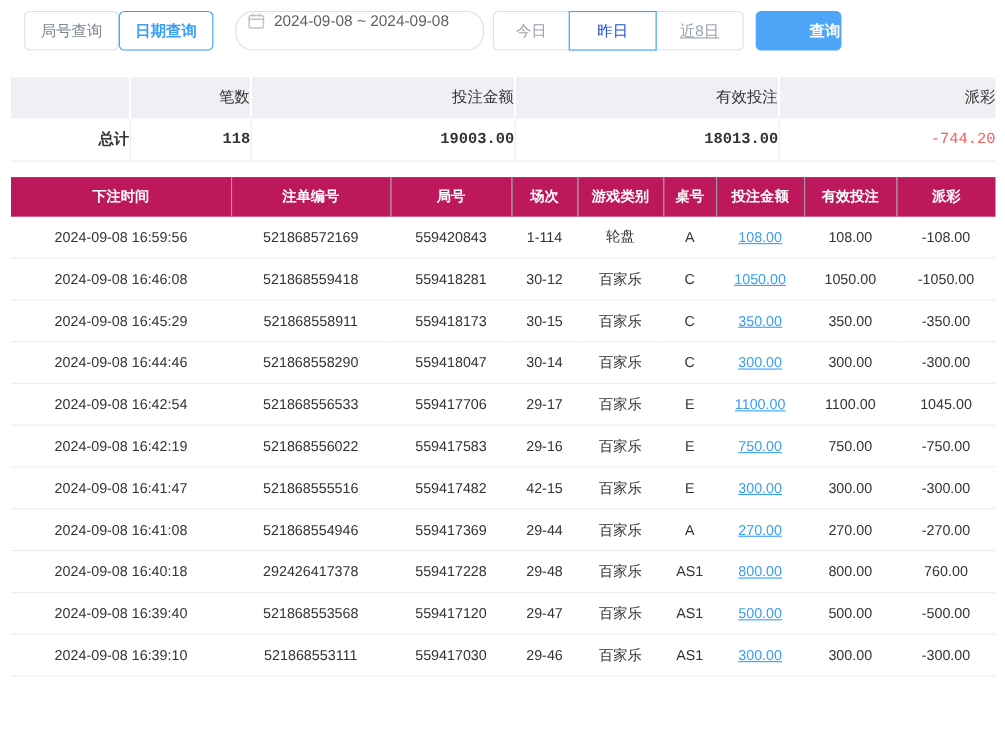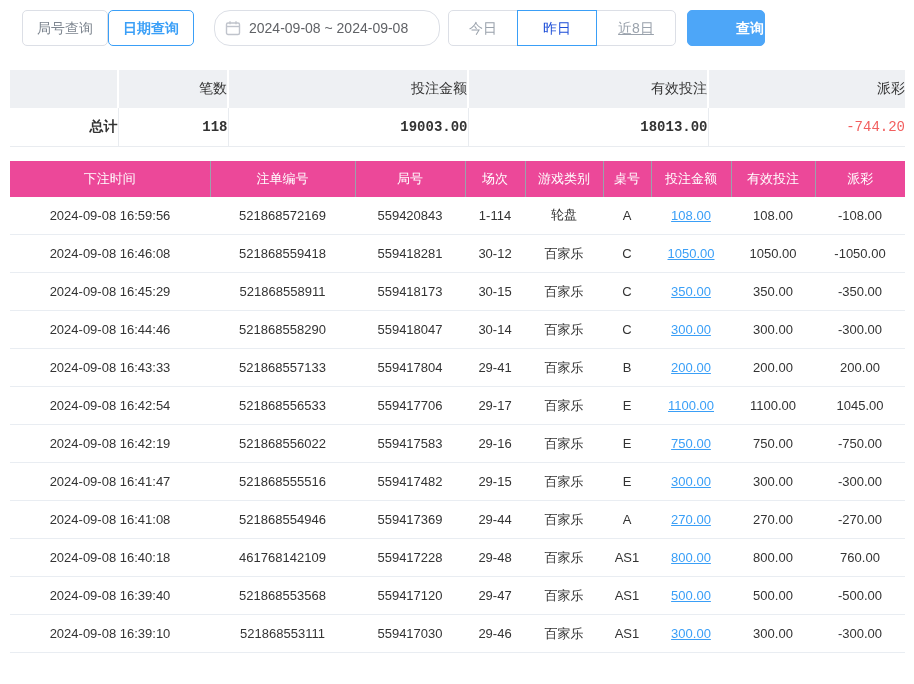--- a/index.html
+++ b/index.html
@@ -13,21 +13,21 @@
   
   .toolbar { display:flex; align-items:center; padding:10px 10px 0 10px; height:46px; }
   .btn {
     height:36px; background:#fff; border:1px solid #dcdfe6; border-radius:5px;
     font-size:14px; color:#606266; cursor:pointer; padding:0 14px;
     font-family:inherit; line-height:34px; white-space:nowrap;
   }
   .btn-outline-blue { color:#3a9ff7; border-color:#3a9ff7; font-weight:bold; }
   .btn-gray { color:#7d858f; margin-left:12px; }
   .date-input {
-    display:flex; align-items:center; gap:8px;
+    display:flex; align-items:flex-start; gap:8px;
     width:226px; height:36px; border:1px solid #dcdfe6; border-radius:16px;
     margin-left:20px; padding:0 10px; cursor:pointer; background:#fff;
   }
   .date-text { font-size:14px; color:#606266; white-space:nowrap; }
   .btn-group { display:flex; margin-left:8px; }
   .btn-group .btn { border-radius:0; margin-left:-1px; color:#9aa2ac; }
   .btn-group .btn:first-child { border-radius:5px 0 0 5px; margin-left:0; width:70px; }
   .btn-group .btn:nth-child(2) { width:80px; }
   .btn-group .btn:last-child { border-radius:0 5px 5px 0; width:80px;text-decoration:underline; }
   .btn-group .btn.active { color:#1d4ed8; border-color:#3a9ff7; position:relative; z-index:1; }
@@ -53,21 +53,21 @@
   .summary-table td:last-child { border-right:none; }
   .bold { font-weight:bold; }
   .negative { color:#f25f5f; }
 
   
   .bet-table {
     width:895px; margin:14px 10px 0 10px; border-collapse:collapse;
     table-layout:fixed; font-size:13px; text-align:center;
   }
   .bet-table thead th {
-    background:#ec4899; color:#fff; font-weight:normal; height:36px;
+    background:#be185d; color:#fff; font-weight:bold; height:36px;
     border-right:1px solid #9ba1ac; font-size:13px;
   }
   .bet-table thead th:last-child { border-right:none; }
   .bet-table tbody td {
     height:38px; border-bottom:1px solid #e9edf2; color:#333;
     overflow:hidden; white-space:nowrap;
   }
   .bet-link { color:#3a9ff7; text-decoration:underline; cursor:pointer; }
 </style>
 </head>
@@ -187,31 +187,20 @@
         <td>521868558290</td>
         <td>559418047</td>
         <td>30-14</td>
         <td>百家乐</td>
         <td>C</td>
         <td><a class="bet-link">300.00</a></td>
         <td>300.00</td>
         <td class="negative">-300.00</td>
       </tr>
       <tr>
-        <td>2024-09-08 16:43:33</td>
-        <td>521868557133</td>
-        <td>559417804</td>
-        <td>29-41</td>
-        <td>百家乐</td>
-        <td>B</td>
-        <td><a class="bet-link">200.00</a></td>
-        <td>200.00</td>
-        <td>200.00</td>
-      </tr>
-      <tr>
         <td>2024-09-08 16:42:54</td>
         <td>521868556533</td>
         <td>559417706</td>
         <td>29-17</td>
         <td>百家乐</td>
         <td>E</td>
         <td><a class="bet-link">1100.00</a></td>
         <td>1100.00</td>
         <td>1045.00</td>
       </tr>
@@ -223,41 +212,41 @@
         <td>百家乐</td>
         <td>E</td>
         <td><a class="bet-link">750.00</a></td>
         <td>750.00</td>
         <td class="negative">-750.00</td>
       </tr>
       <tr>
         <td>2024-09-08 16:41:47</td>
         <td>521868555516</td>
         <td>559417482</td>
-        <td>29-15</td>
+        <td>42-15</td>
         <td>百家乐</td>
         <td>E</td>
         <td><a class="bet-link">300.00</a></td>
         <td>300.00</td>
         <td class="negative">-300.00</td>
       </tr>
       <tr>
         <td>2024-09-08 16:41:08</td>
         <td>521868554946</td>
         <td>559417369</td>
         <td>29-44</td>
         <td>百家乐</td>
         <td>A</td>
         <td><a class="bet-link">270.00</a></td>
         <td>270.00</td>
         <td class="negative">-270.00</td>
       </tr>
       <tr>
         <td>2024-09-08 16:40:18</td>
-        <td>461768142109</td>
+        <td>292426417378</td>
         <td>559417228</td>
         <td>29-48</td>
         <td>百家乐</td>
         <td>AS1</td>
         <td><a class="bet-link">800.00</a></td>
         <td>800.00</td>
         <td>760.00</td>
       </tr>
       <tr>
         <td>2024-09-08 16:39:40</td>

